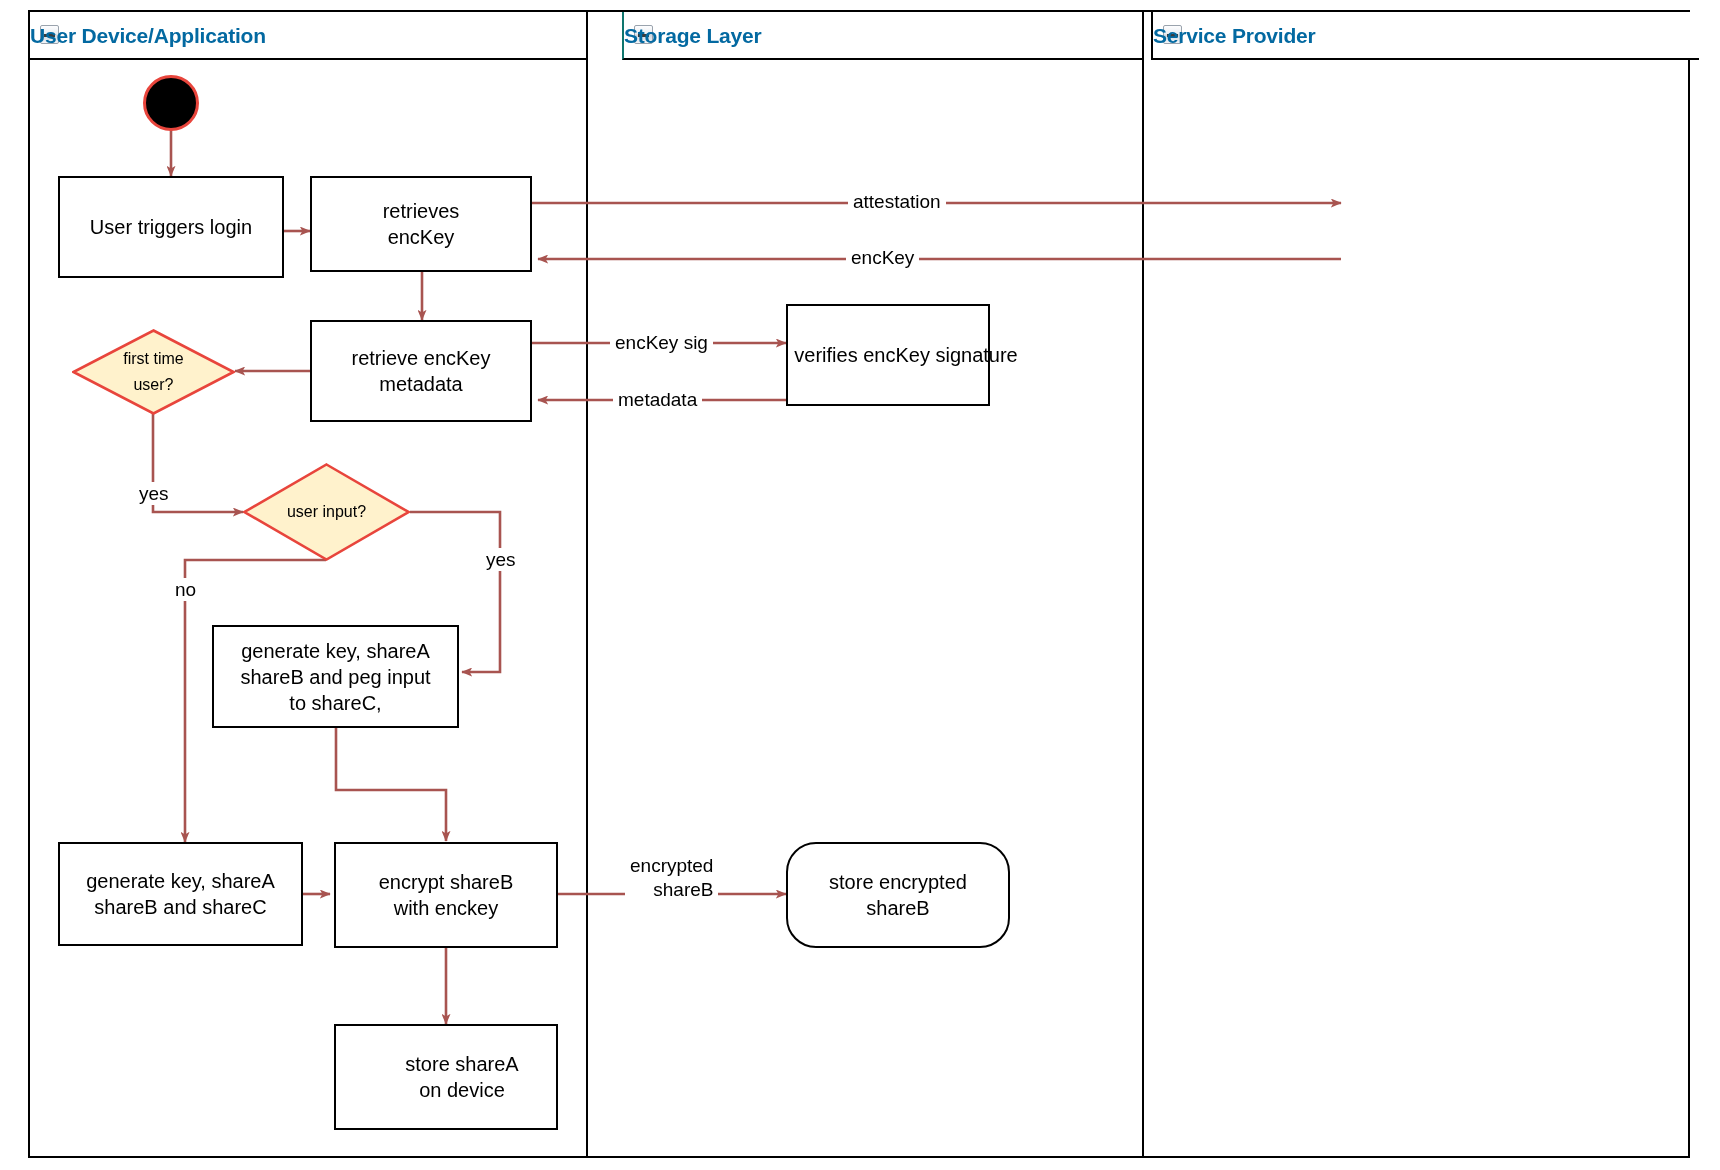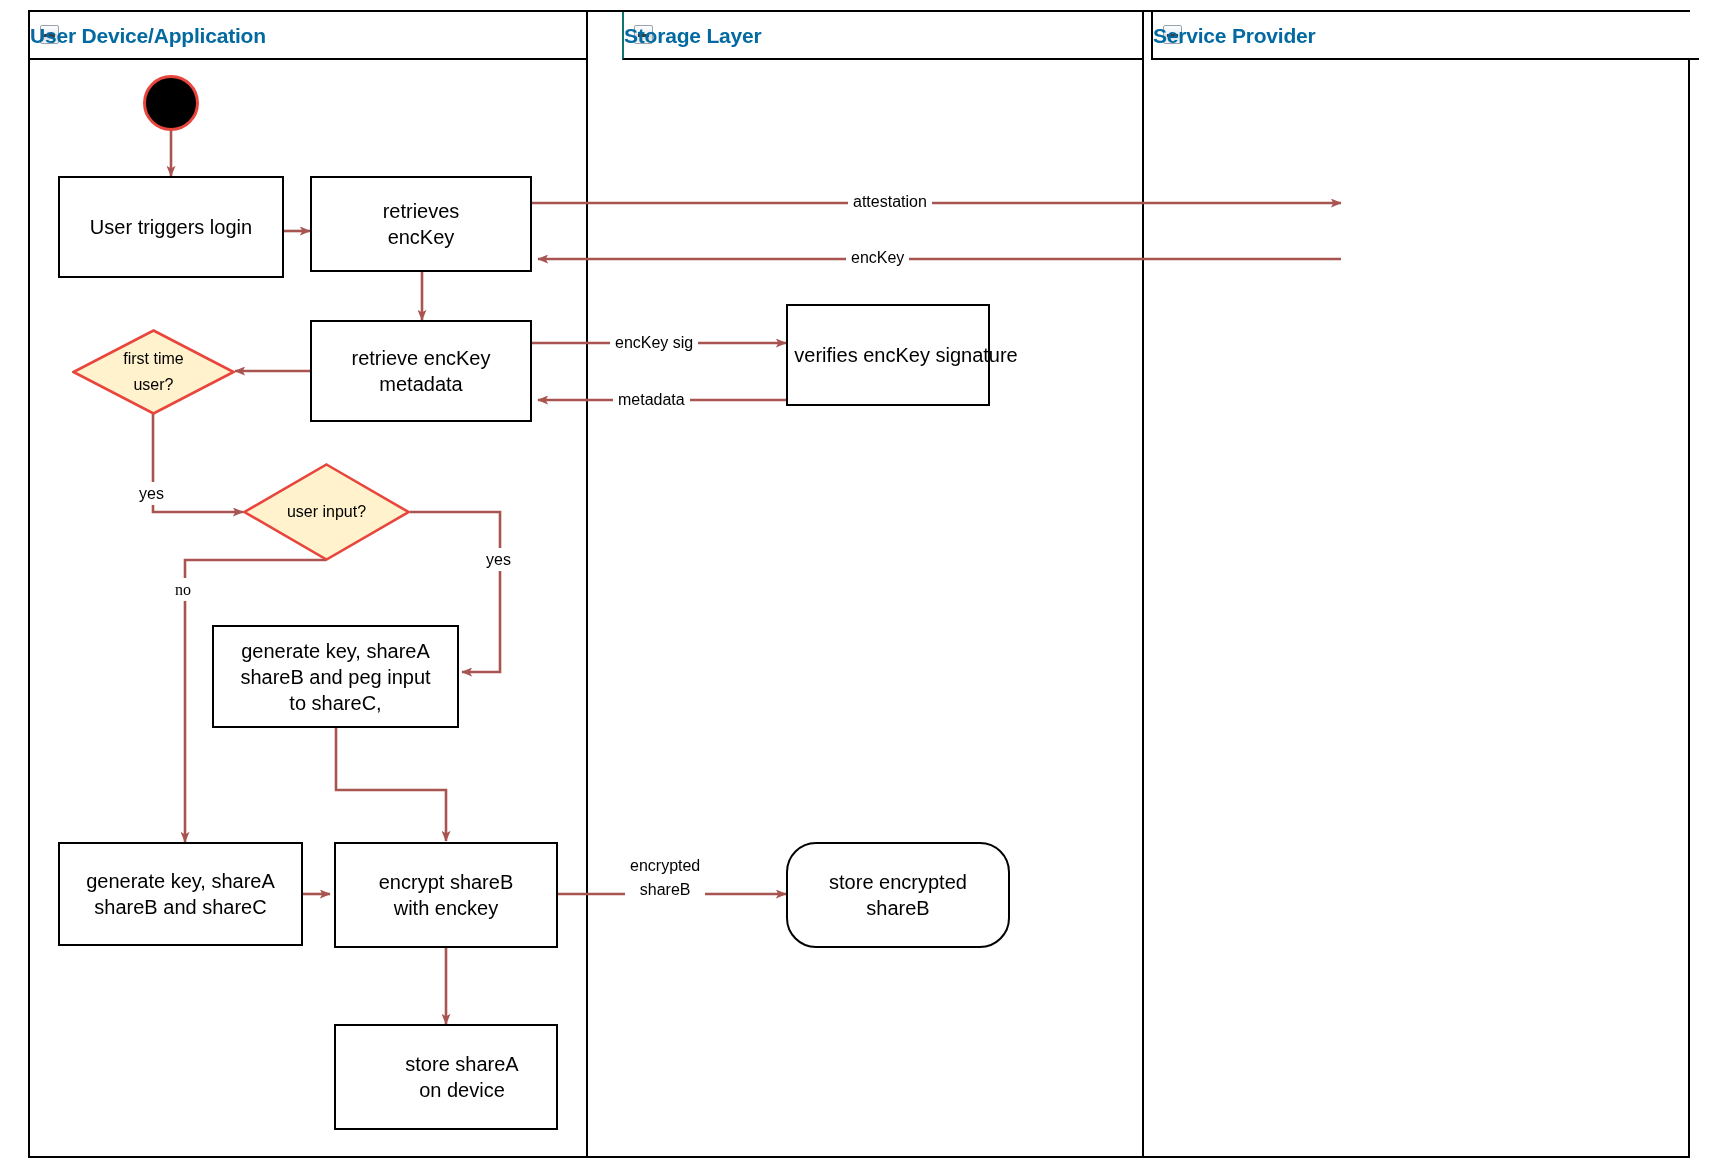--- a/index.html
+++ b/index.html
@@ -130,26 +130,26 @@
   #edges {
     position: absolute;
     left: 0;
     top: 0;
     width: 1720px;
     height: 1170px;
     pointer-events: none;
   }
   .edge-label {
     position: absolute;
-    font-size: 16px;
+    font-size: 19px;
     line-height: 23px;
     color: #000000;
     background: #ffffff;
     padding: 0 5px;
-    text-align: center;
+    text-align: right;
     white-space: pre;
   }
 </style>
 </head>
 <body>
 
 <div id="canvas">
 
   <div class="pool">
 
@@ -263,18 +263,18 @@
   <div class="edge-label" style="left:846px; top:246px;">encKey</div>
 
   <div class="edge-label" style="left:610px; top:331px;">encKey sig</div>
 
   <div class="edge-label" style="left:613px; top:388px;">metadata</div>
 
   <div class="edge-label" style="left:134px; top:482px;">yes</div>
 
   <div class="edge-label" style="left:481px; top:548px;">yes</div>
 
-  <div class="edge-label" style="left:170px; top:578px;font-family:Liberation Serif, serif;">no</div>
+  <div class="edge-label" style="left:170px; top:578px;">no</div>
 
   <div class="edge-label" style="left:625px; top:854px; line-height:24px;">encrypted
 shareB</div>
 
 </div>
 
 </body></html>

